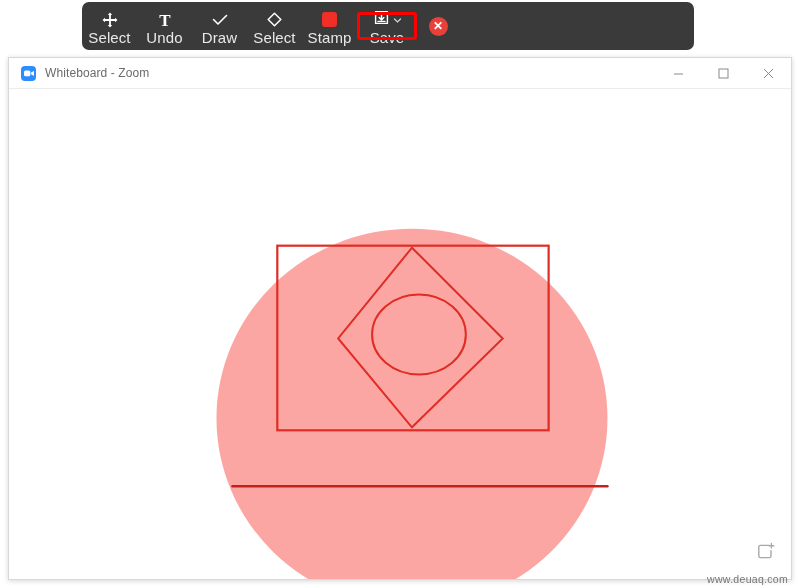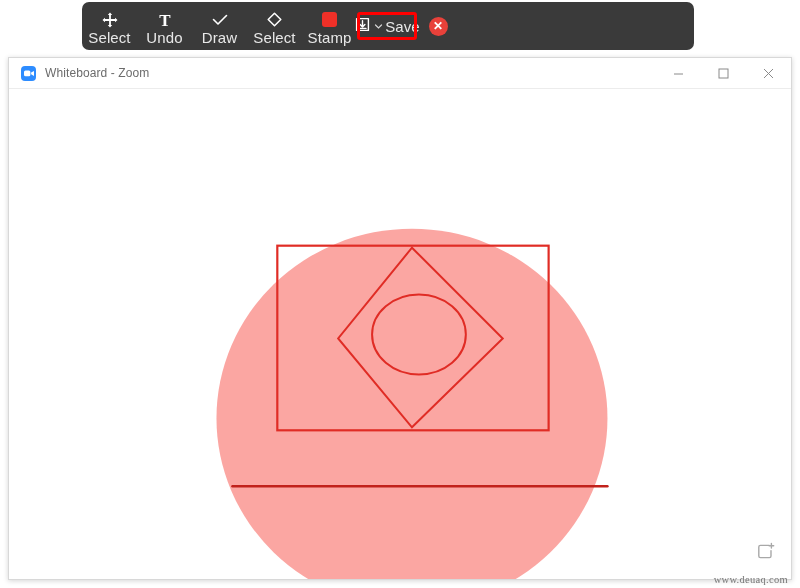--- a/index.html
+++ b/index.html
@@ -63,21 +63,21 @@
 
   .tool-btn.active .tool-lbl { color: #f5a623; }
 
   
   #btn-save {
     width: 56px;
     margin: 12px 2px;
     outline: 3px solid #ff0000;
     outline-offset: -1px;
     border-radius: 1px;
-    flex-direction: row;
+    flex-direction: column;
   }
   #btn-save .save-row {
     display: flex;
     align-items: center;
     justify-content: center;
     gap: 3px;
     height: 20px;
   }
 
   
@@ -207,21 +207,21 @@
 
   
   #watermark {
     position: absolute;
     right: 12px;
     bottom: 3px;
     font-size: 10.5px;
     color: #777777;
     letter-spacing: .3px;
     z-index: 40;
-    font-family: Liberation Serif, serif;
+    font-family: Liberation Sans, sans-serif;
     margin-left: 22px;
   }
 </style>
 </head>
 <body>
 
 <div id="screen">
 
   <div id="annot-toolbar">
 

